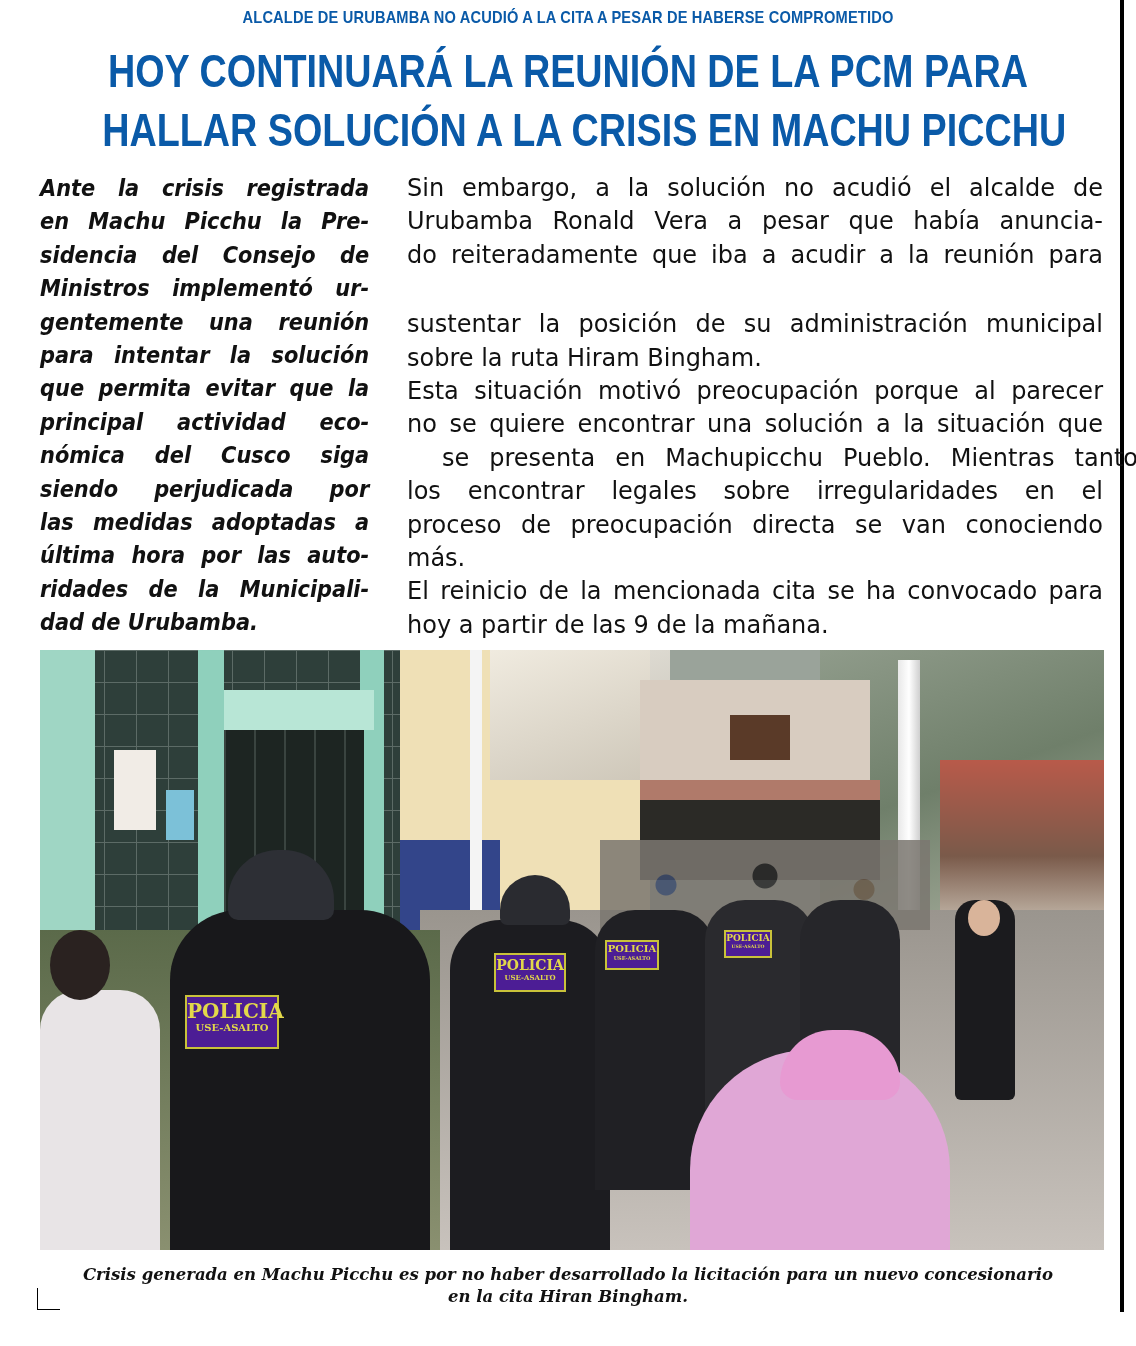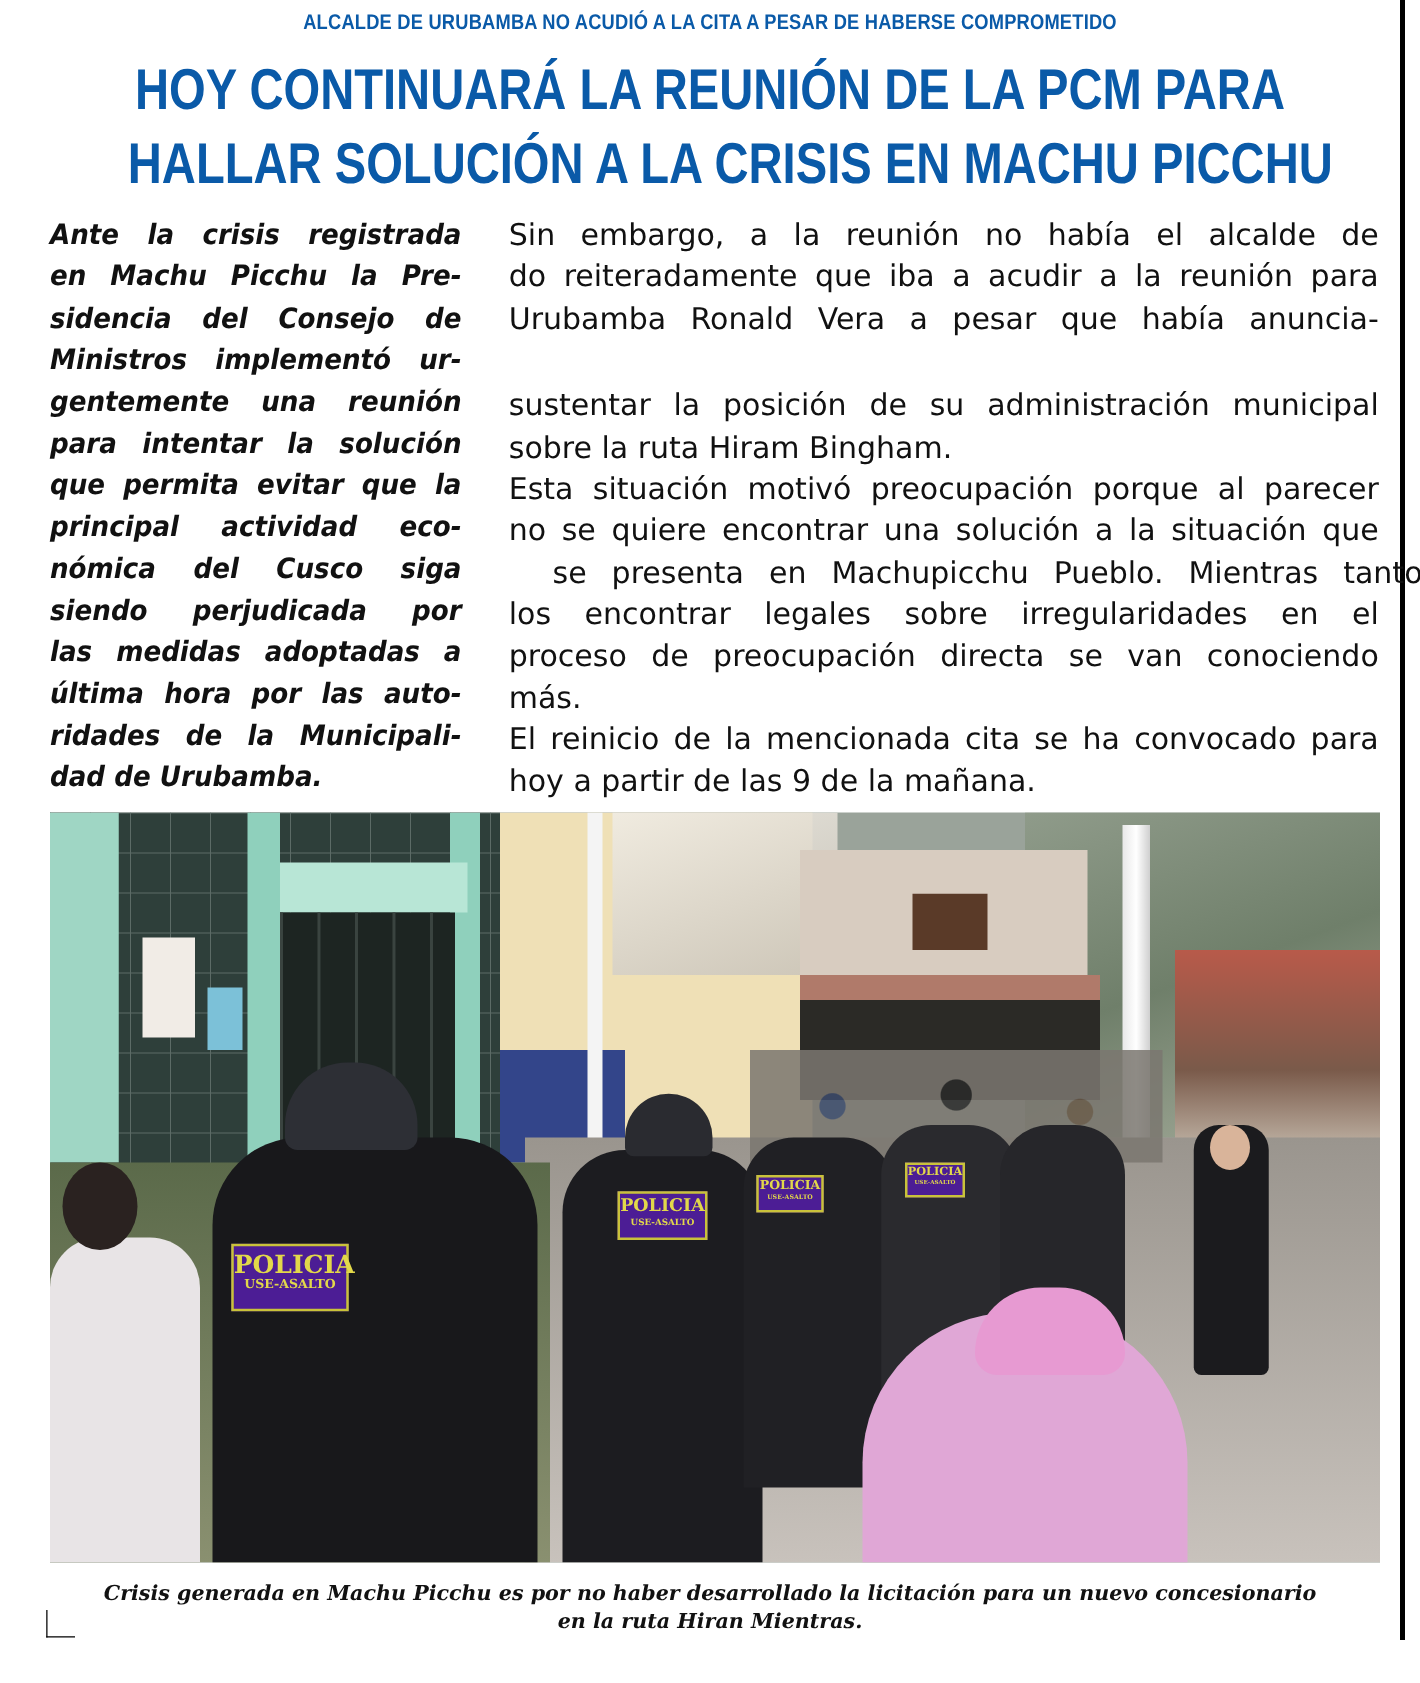--- a/index.html
+++ b/index.html
@@ -63,23 +63,23 @@
   <span class="ln">principal  actividad eco-</span>
   <span class="ln">nómica del Cusco siga</span>
   <span class="ln">siendo perjudicada por</span>
   <span class="ln">las medidas adoptadas a</span>
   <span class="ln">última hora por las auto-</span>
   <span class="ln">ridades de la Municipali-</span>
   <span class="ln last">dad de Urubamba.</span>
 </div>
 
 <div class="body">
-  <span class="ln" style="display: block; width: 696px;">Sin embargo, a la reunión no había el alcalde de</span>
+  <span class="ln" style="display: block; width: 696px;">Sin embargo, a la solución no acudió el alcalde de</span>
+  <span class="ln" style="display: block; width: 696px;">Urubamba  Ronald  Vera a pesar que había anuncia-</span>
   <span class="ln" style="display: block; width: 696px;">do reiteradamente que iba a acudir a la reunión para</span>
-  <span class="ln" style="display: block; width: 696px;">Urubamba  Ronald  Vera a pesar que había anuncia-</span>
   <span class="ln" style="display: block; width: 696px; margin-top: 36px;">sustentar la posición de su administración municipal</span>
   <span class="ln last" style="display: block; width: 696px;">sobre la ruta Hiram Bingham.</span>
   <span class="ln" style="display: block; width: 696px;">Esta situación motivó preocupación porque al parecer</span>
   <span class="ln" style="display: block; width: 696px;">no se quiere encontrar una solución a la situación que</span>
   <span class="ln" style="display: block; width: 696px; margin-left: 35px;">se presenta en Machupicchu Pueblo. Mientras tanto</span>
   <span class="ln" style="display: block; width: 696px;">los encontrar legales sobre irregularidades en el</span>
   <span class="ln" style="display: block; width: 696px;">proceso de preocupación directa se van conociendo</span>
   <span class="ln last" style="display: block; width: 696px;">más.</span>
   <span class="ln" style="display: block; width: 696px;">El reinicio de la mencionada cita se ha convocado para</span>
   <span class="ln last" style="display: block; width: 696px;">hoy a  partir de las 9 de la mañana.</span>
@@ -149,16 +149,16 @@
     <span class="b2">USE-ASALTO</span>
   </div>
   <div class="badge" style="left:684px;top:280px;width:44px;height:22px;font-size:9px;padding-top:2px;">
     <span class="b1">POLICIA</span>
     <span class="b2">USE-ASALTO</span>
   </div>
 </div>
 
 <div class="cap">
   <span class="ln">Crisis  generada en Machu Picchu es por no haber desarrollado la licitación para un nuevo concesionario</span>
-  <span class="ln">en la ruta Hiran Mientras.</span>
+  <span class="ln">en la cita Hiran Bingham.</span>
 </div>
 
 <div class="corner"></div>
 
 </body></html>

